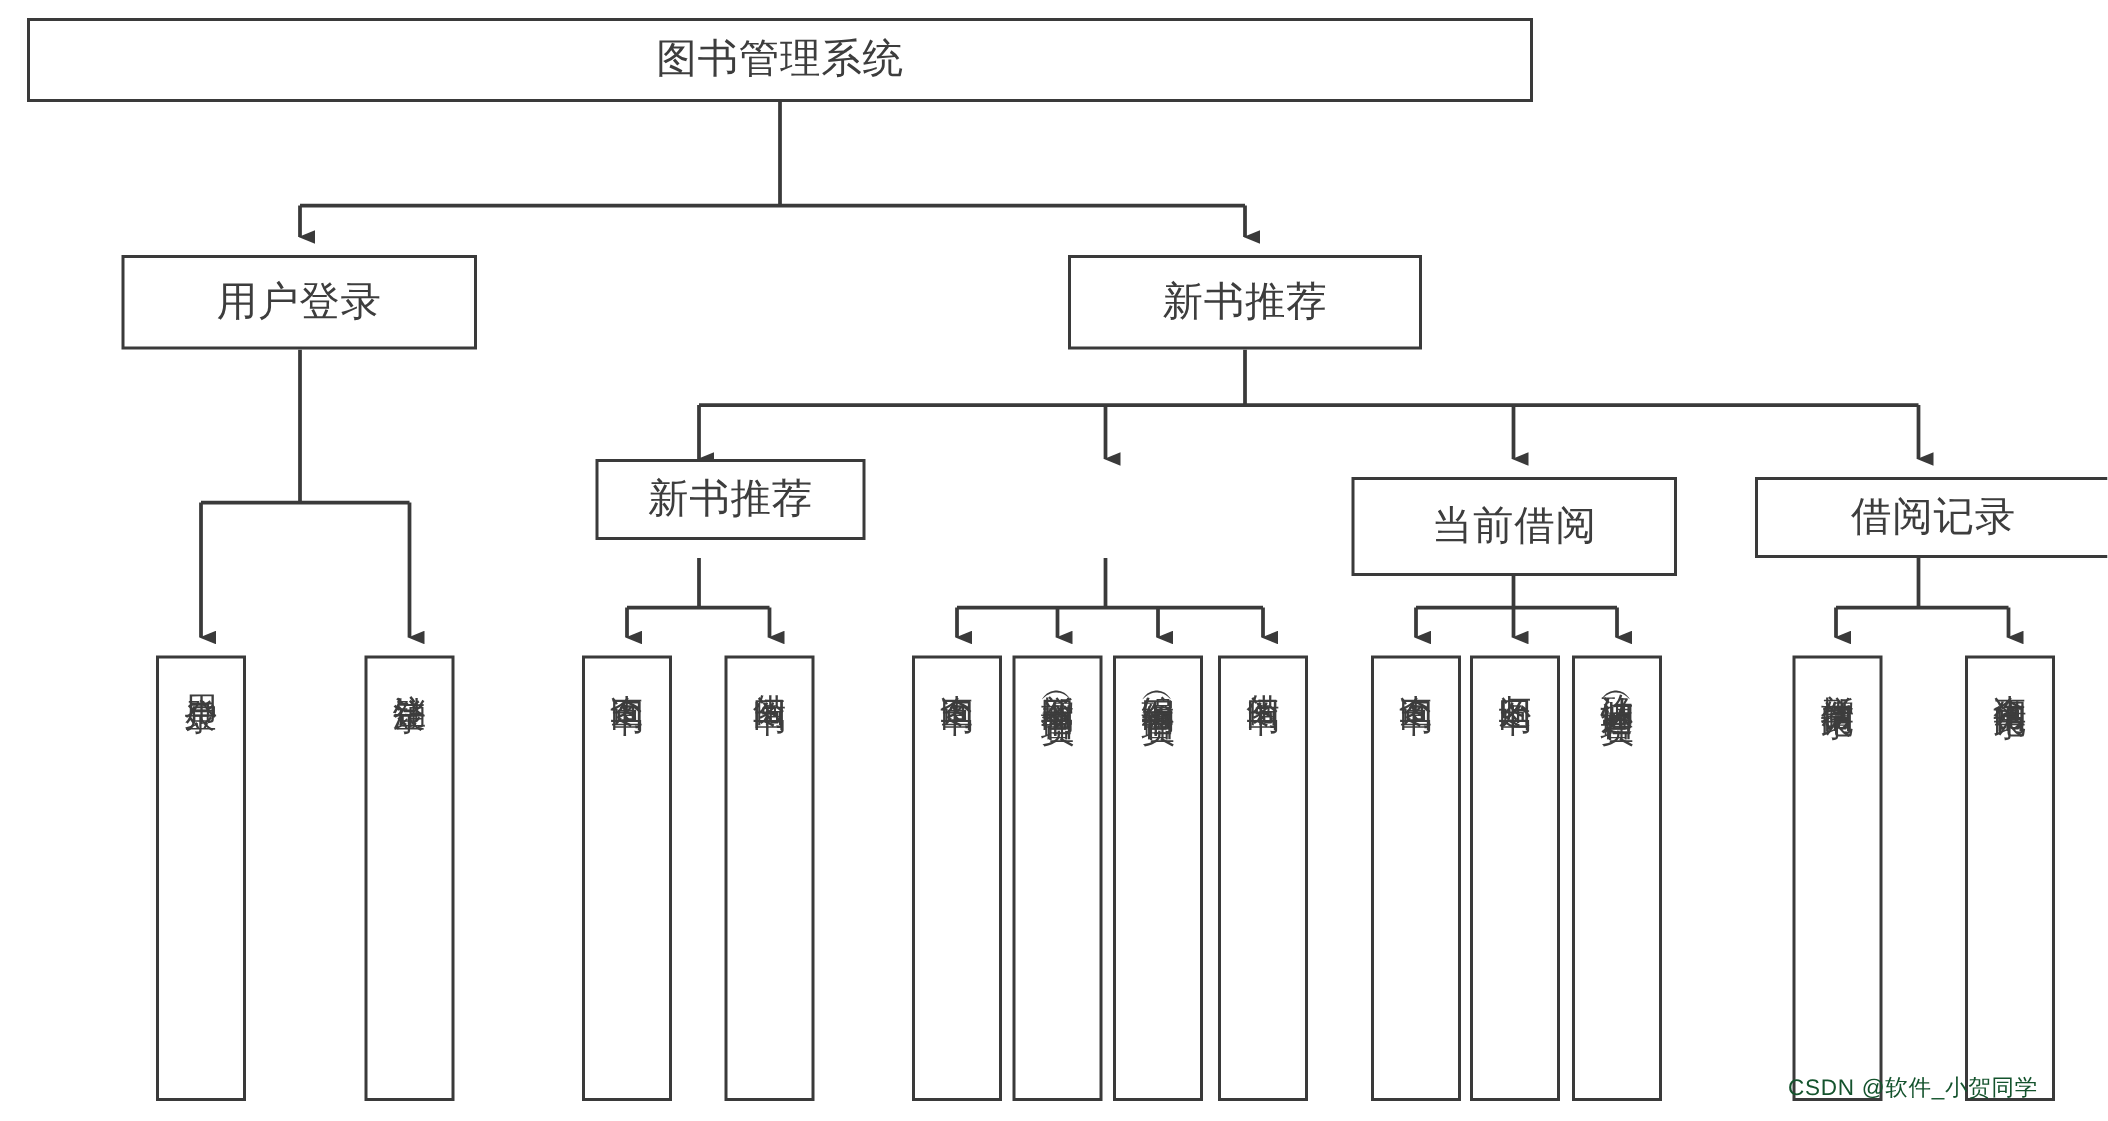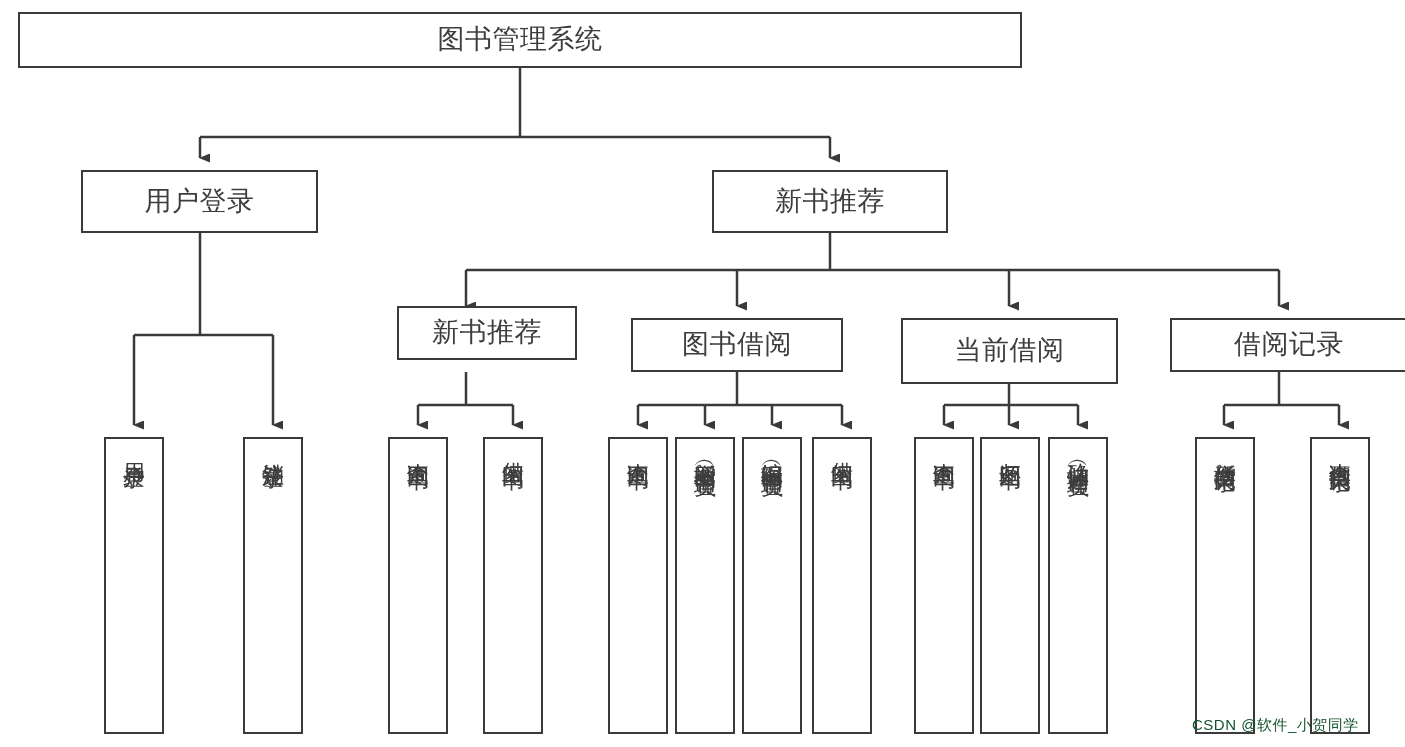--- a/index.html
+++ b/index.html
@@ -124,23 +124,20 @@
   <div class="node" style="left:81px; top:170px; width:237px; height:63px;">
     <span class="label">用户登录</span>
   </div>
   <div class="node" style="left:712px; top:170px; width:236px; height:63px;">
     <span class="label">新书推荐</span>
   </div>
 
   <div class="node" style="left:361px; top:306px; width:180px; height:54px;margin-left:36px;">
     <span class="label">新书推荐</span>
   </div>
-  <div class="node" style="left:631px; top:318px; width:212px; height:54px;">
-    <span class="label">图书借阅</span>
-  </div>
   <div class="node" style="left:901px; top:318px; width:217px; height:66px;">
     <span class="label">当前借阅</span>
   </div>
   <div class="node" style="left:1170px; top:318px; width:238px; height:54px;">
     <span class="label">借阅记录</span>
   </div>
 
   <div class="node vertical" style="left:104px; top:437px; width:60px; height:297px;">
     <span class="label">用户登录</span>
   </div>

